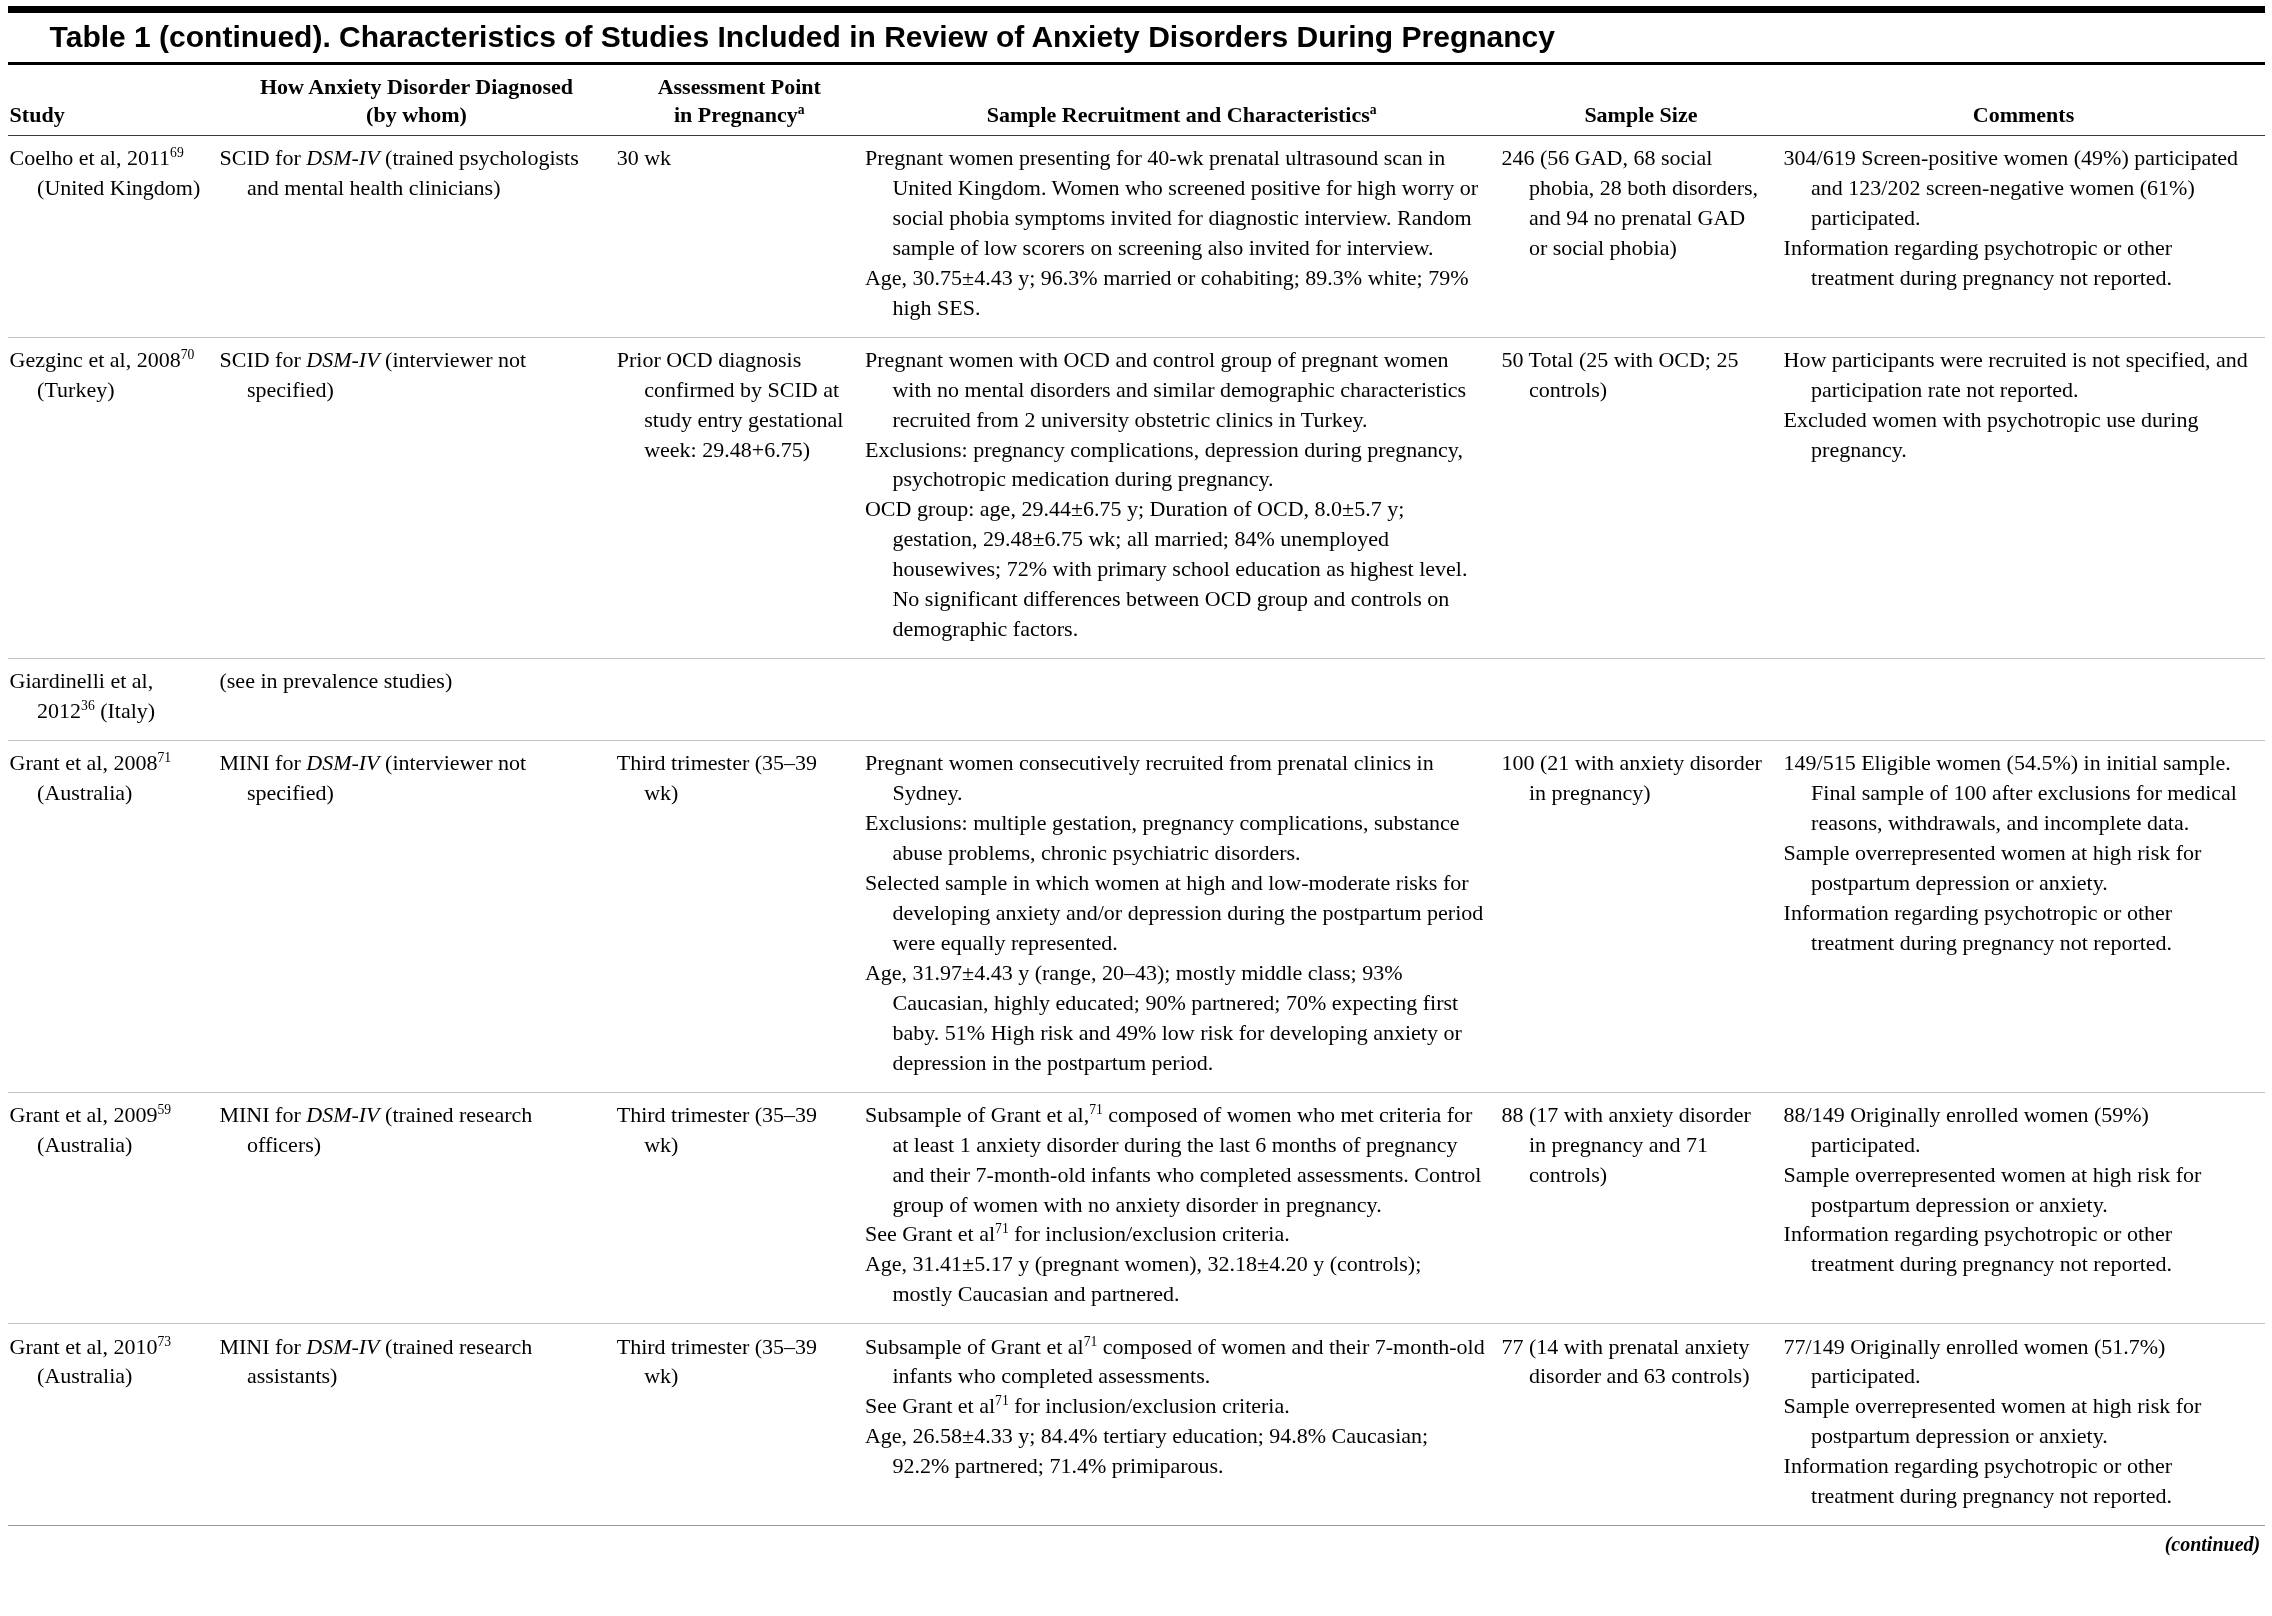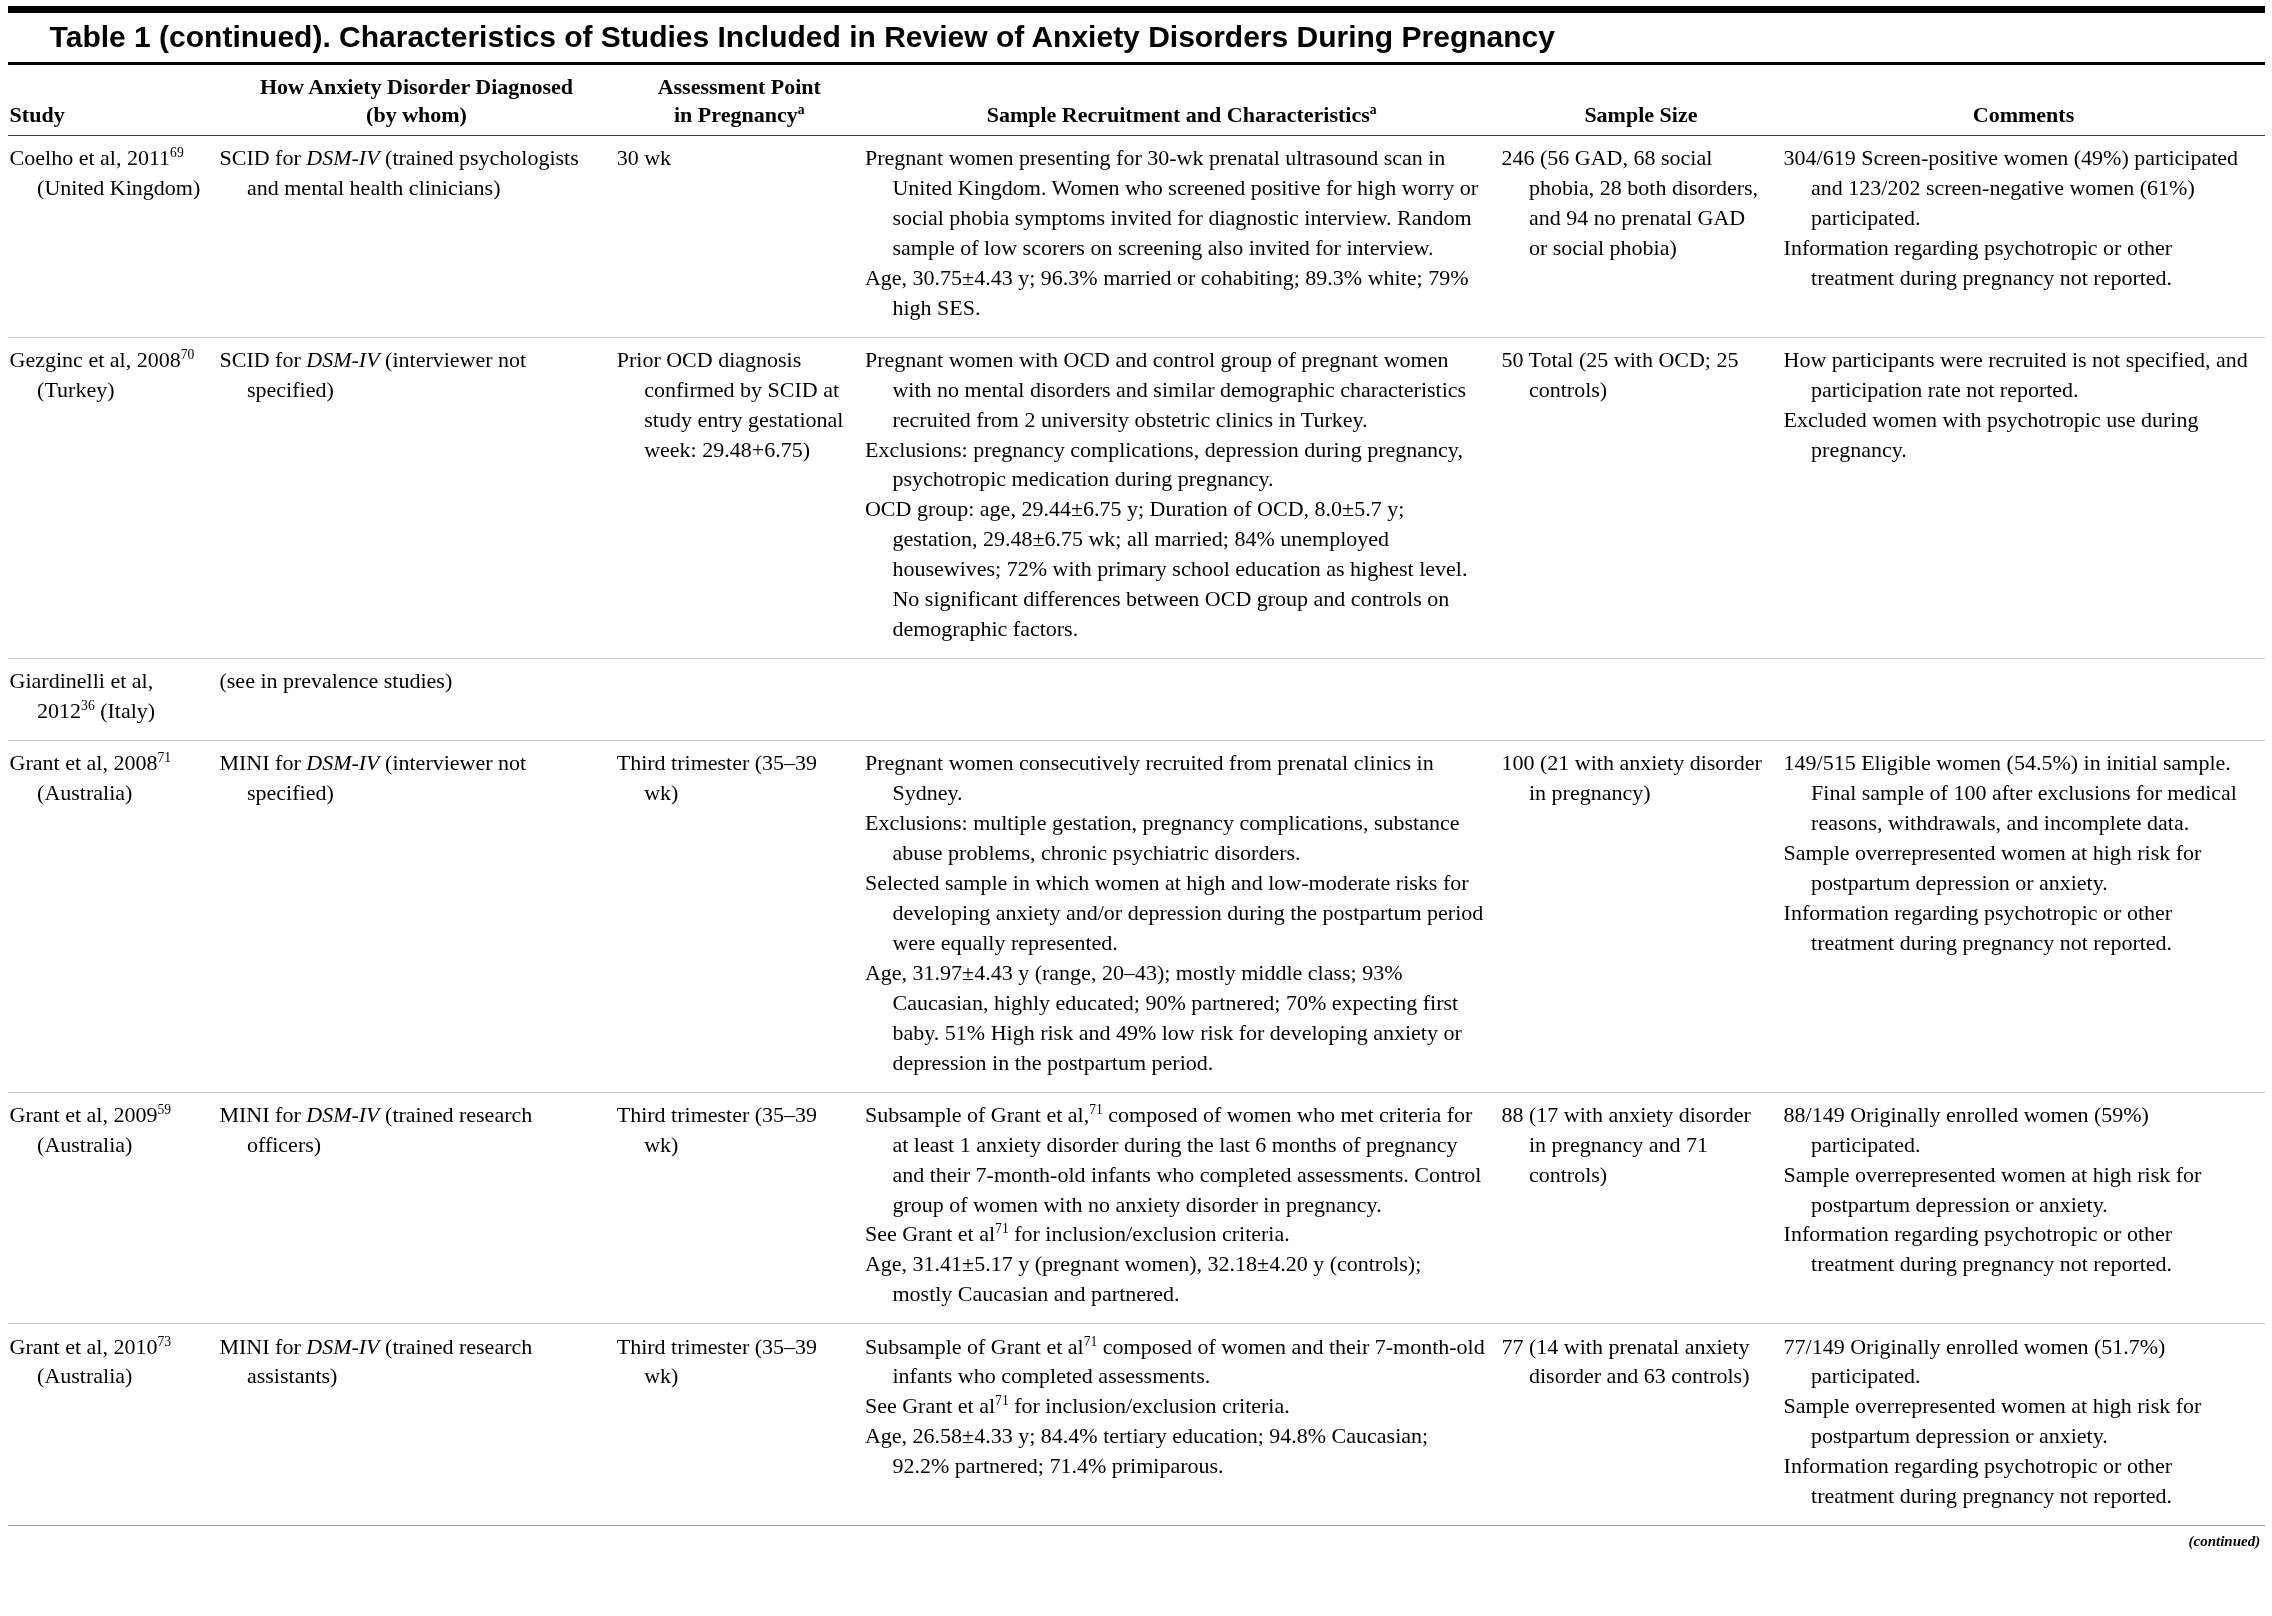--- a/index.html
+++ b/index.html
@@ -60,21 +60,21 @@
     padding-left: 1.25em;
     text-indent: -1.25em;
   }
   sup { font-size: 0.62em; vertical-align: super; line-height: 0; }
   i { font-style: italic; }
 
   .continued {
     text-align: right;
     font-weight: bold;
     font-style: italic;
-    font-size: 15px;
+    font-size: 20px;
     padding: 4.8px 4.8px 8px 0;
   }
 </style>
 </head>
 <body>
 
 <div class="page">
 
   <div class="title-block">
     <div class="title">Table 1 (continued). Characteristics of Studies Included in Review of Anxiety Disorders During Pregnancy</div>
@@ -104,21 +104,21 @@
           <td class="col-study">
             <p>Coelho et al, 2011<sup>69</sup> (United Kingdom)</p>
           </td>
           <td class="col-diagnosed">
             <p>SCID for <i>DSM-IV</i> (trained psychologists and mental health clinicians)</p>
           </td>
           <td class="col-assessment">
             <p>30 wk</p>
           </td>
           <td class="col-sample">
-            <p>Pregnant women presenting for 30-wk prenatal ultrasound scan in United Kingdom. Women who screened positive for high worry or social phobia symptoms invited for diagnostic interview. Random sample of low scorers on screening also invited for interview.</p>
+            <p>Pregnant women presenting for 40-wk prenatal ultrasound scan in United Kingdom. Women who screened positive for high worry or social phobia symptoms invited for diagnostic interview. Random sample of low scorers on screening also invited for interview.</p>
             <p>Age, 30.75±4.43 y; 96.3% married or cohabiting; 89.3% white; 79% high SES.</p>
           </td>
           <td class="col-size">
             <p>246 (56 GAD, 68 social phobia, 28 both disorders, and 94 no prenatal GAD or social phobia)</p>
           </td>
           <td class="col-comments">
             <p>304/619 Screen-positive women (49%) participated and 123/202 screen-negative women (61%) participated.</p>
             <p>Information regarding psychotropic or other treatment during pregnancy not reported.</p>
           </td>
         </tr>

